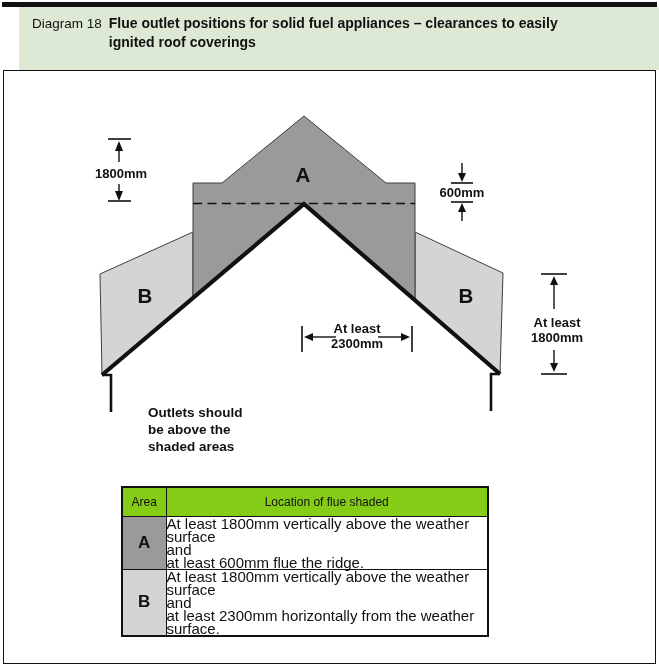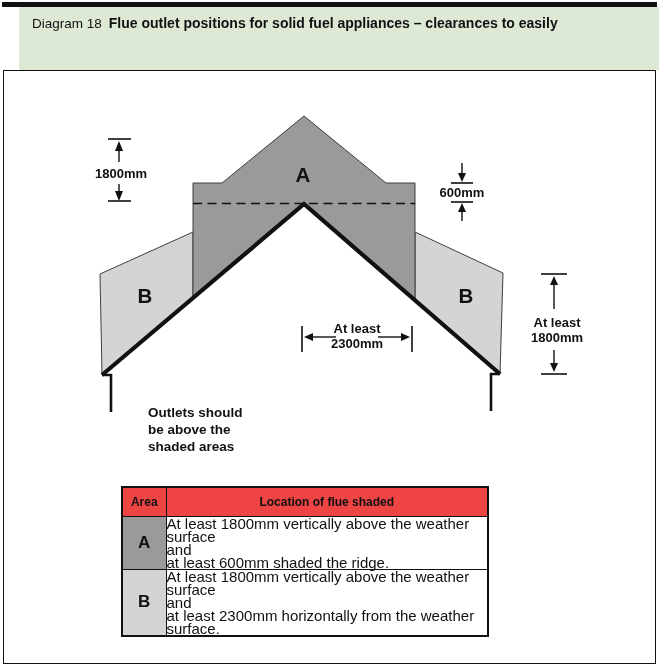--- a/index.html
+++ b/index.html
@@ -20,35 +20,36 @@
   .area-label{font-size:20.5px;font-weight:bold;}
   .outlets-label{font-size:13.5px;font-weight:bold;}
   .flue-table{position:absolute;left:117px;top:415px;border-collapse:collapse;table-layout:fixed;}
   .flue-table td,.flue-table th{border:1px solid #111;padding:0;vertical-align:middle;}
   .flue-table{border:2px solid #111;}
   .col-area{width:44px;}
   .col-loc{width:322px;}
   .th-row{height:29px;}
   .row-a{height:51px;}
   .row-b{height:45px;}
-  .flue-table th{font-size:12px;font-weight:bold;text-align:center;background:#ef4444;}
+  .flue-table th{font-size:12px;font-weight:normal;text-align:center;background:#84cc16;}
   .area-cell{font-size:17px;font-weight:bold;text-align:center;}
   .loc-cell{font-size:15px;line-height:13px;text-align:left;padding:5px 4px 5px 8px;}
 </style>
 </head>
 <body>
 
 <div class="frame">
 
   <div class="top-bar"></div>
 
   <div class="header" style="background: rgb(221, 232, 213);">
     <div class="header-label">Diagram 18</div>
     <div class="header-text">
       <div class="header-title">Flue outlet positions for solid fuel appliances – clearances to easily</div>
+      <div class="header-title">ignited roof coverings</div>
     </div>
   </div>
 
   <div class="content-box">
 
     <svg class="diagram-svg" viewBox="0 0 650 591">
 
       <polygon points="96,203 189,161 189,227 98,304" stroke="#3f3f3f" stroke-width="1" fill="#d3d5d3"></polygon>
 
       <polygon points="411,161 499,202 496,303 411,229" stroke="#3f3f3f" stroke-width="1" fill="#d3d5d3"></polygon>
@@ -122,21 +123,21 @@
       <tbody>
           <tr class="th-row">
         <th>Area</th>
         <th>Location of flue shaded</th>
       </tr>
       <tr class="row-a">
         <td class="area-cell" bgcolor="#9a9a9c">A</td>
         <td class="loc-cell">
           <div>At least 1800mm vertically above the weather surface</div>
           <div>and</div>
-          <div>at least 600mm shaded the ridge.</div>
+          <div>at least 600mm flue the ridge.</div>
         </td>
       </tr>
       <tr class="row-b">
         <td class="area-cell" bgcolor="#d3d5d3">B</td>
         <td class="loc-cell">
           <div>At least 1800mm vertically above the weather surface</div>
           <div>and</div>
           <div>at least 2300mm horizontally from the weather surface.</div>
         </td>
       </tr>

